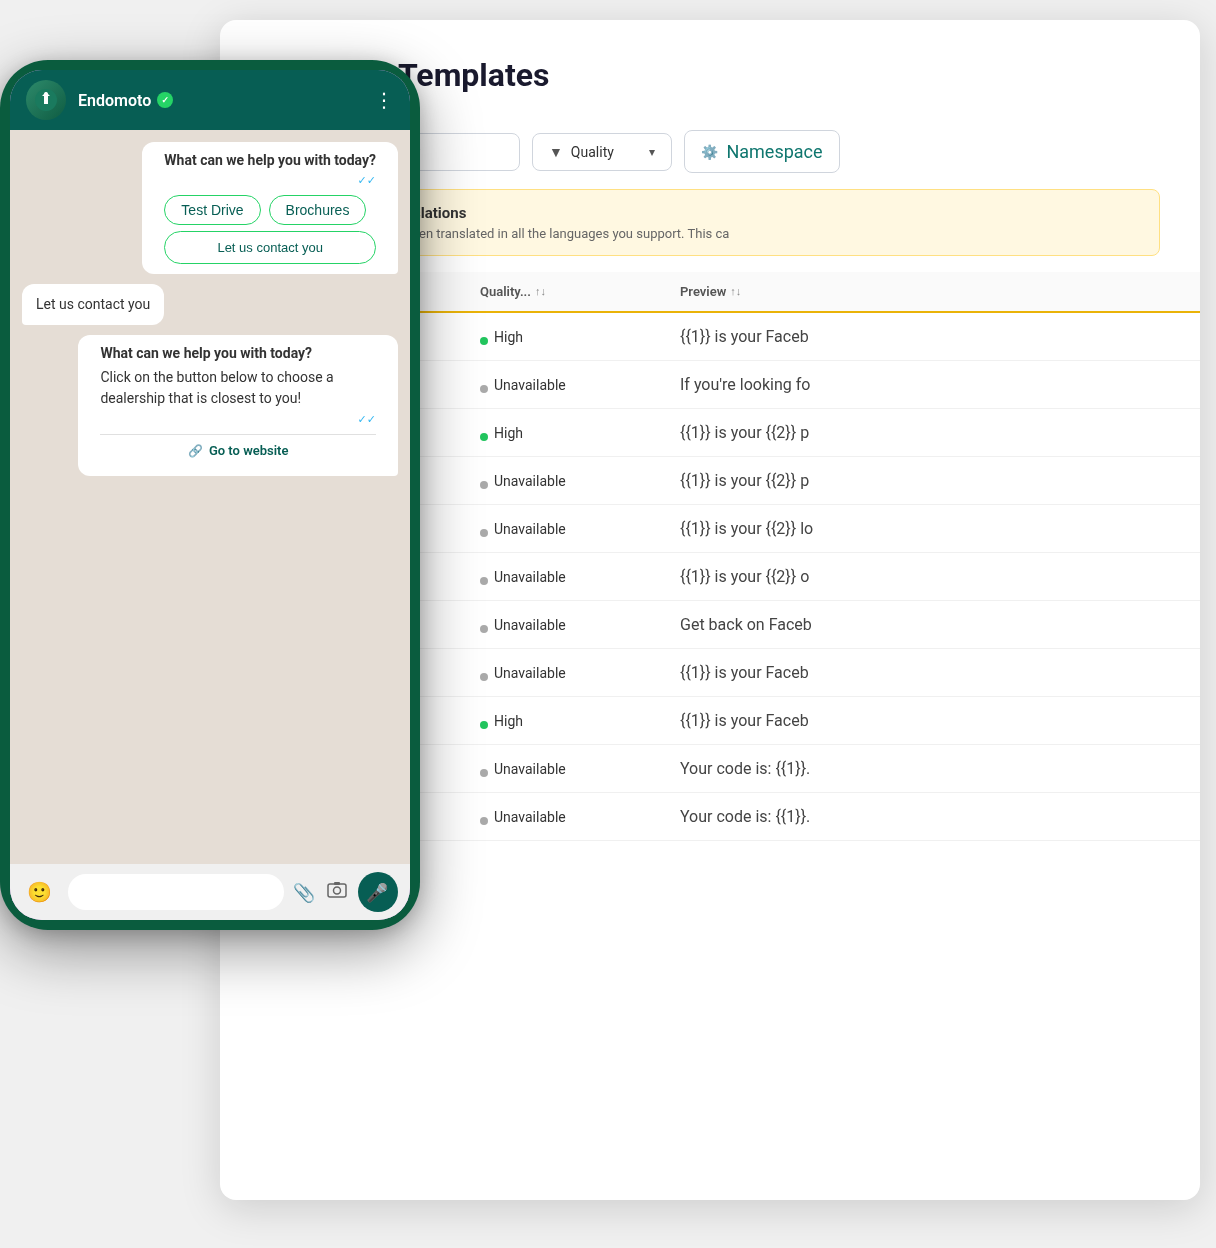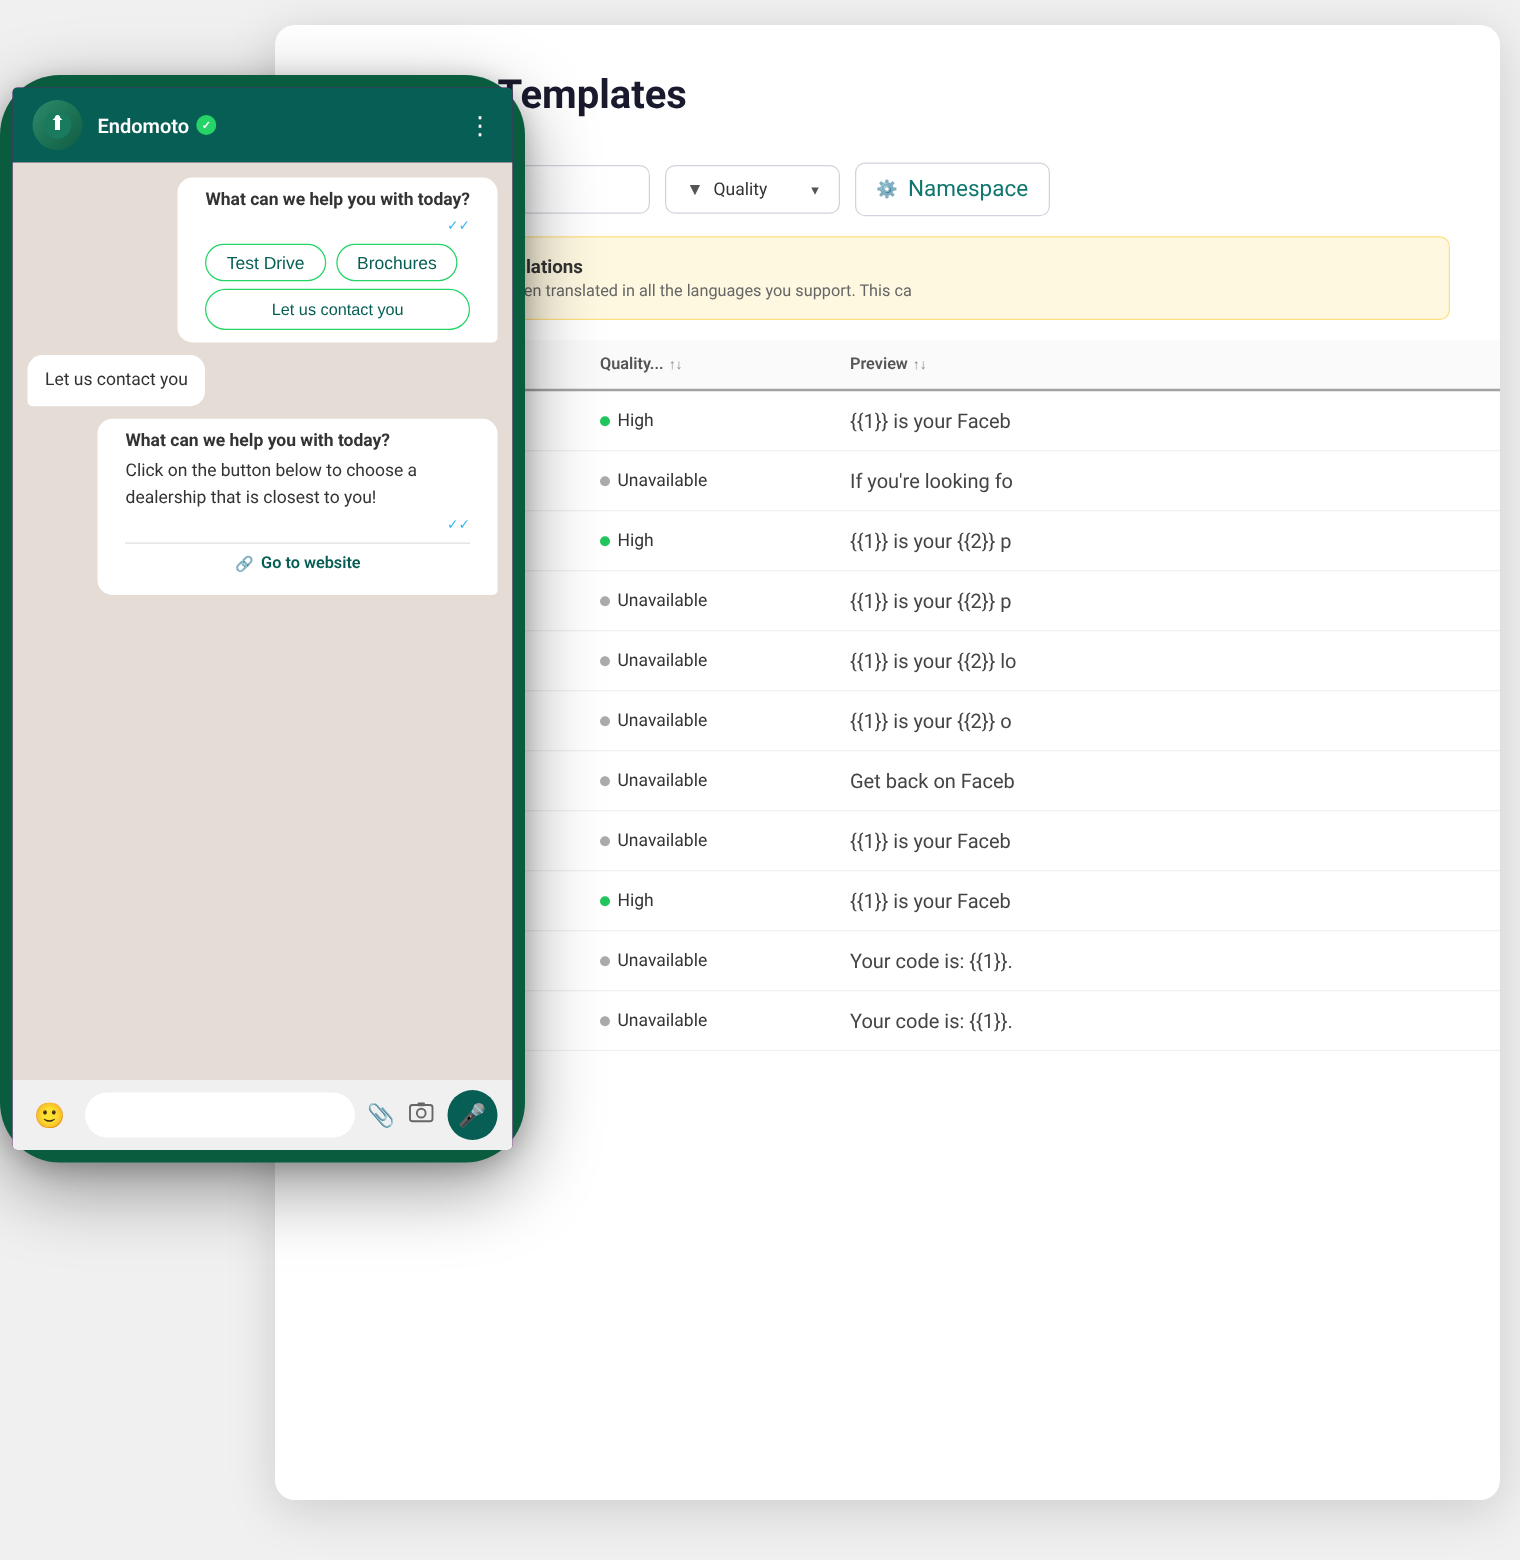--- a/index.html
+++ b/index.html
@@ -102,21 +102,21 @@
     
     .table-container {
       margin: 0 0;
       overflow-x: hidden;
     }
 
     .table-header {
       display: grid;
       grid-template-columns: 220px 200px 200px 1fr;
       padding: 12px 40px;
-      border-bottom: 2px solid #a3a3a3;
+      border-bottom: 2px solid #eab308;
       background: #fafafa;
       text-align: center;
     }
 
     .table-header-cell {
       font-size: 13px;
       font-weight: 600;
       color: #555;
       display: flex;
       align-items: center;
@@ -136,21 +136,21 @@
       align-items: center;
     }
 
     .table-cell {
       font-size: 14px;
       color: #333;
     }
 
     .quality-badge {
       display: flex;
-      align-items: center;
+      align-items: flex-end;
       gap: 6px;
       font-size: 14px;
     }
 
     .dot {
       width: 8px;
       height: 8px;
       border-radius: 50%;
       display: inline-block;
     }
@@ -189,22 +189,22 @@
       background: #0a5c3e;
       border-radius: 48px;
       padding: 10px;
       box-shadow: 0 20px 60px rgba(0,0,0,0.4), 0 4px 20px rgba(0,0,0,0.2);
       position: relative;
     }
 
     .phone-inner {
       width: 100%;
       height: 100%;
-      background: #701a75;
-      border-radius: 4px;
+      background: #f0abfc;
+      border-radius: 32px;
       overflow: hidden;
       display: flex;
       flex-direction: column;
     }
 
     
     .wa-header {
       background: #075e54;
       padding: 10px 16px;
       display: flex;

